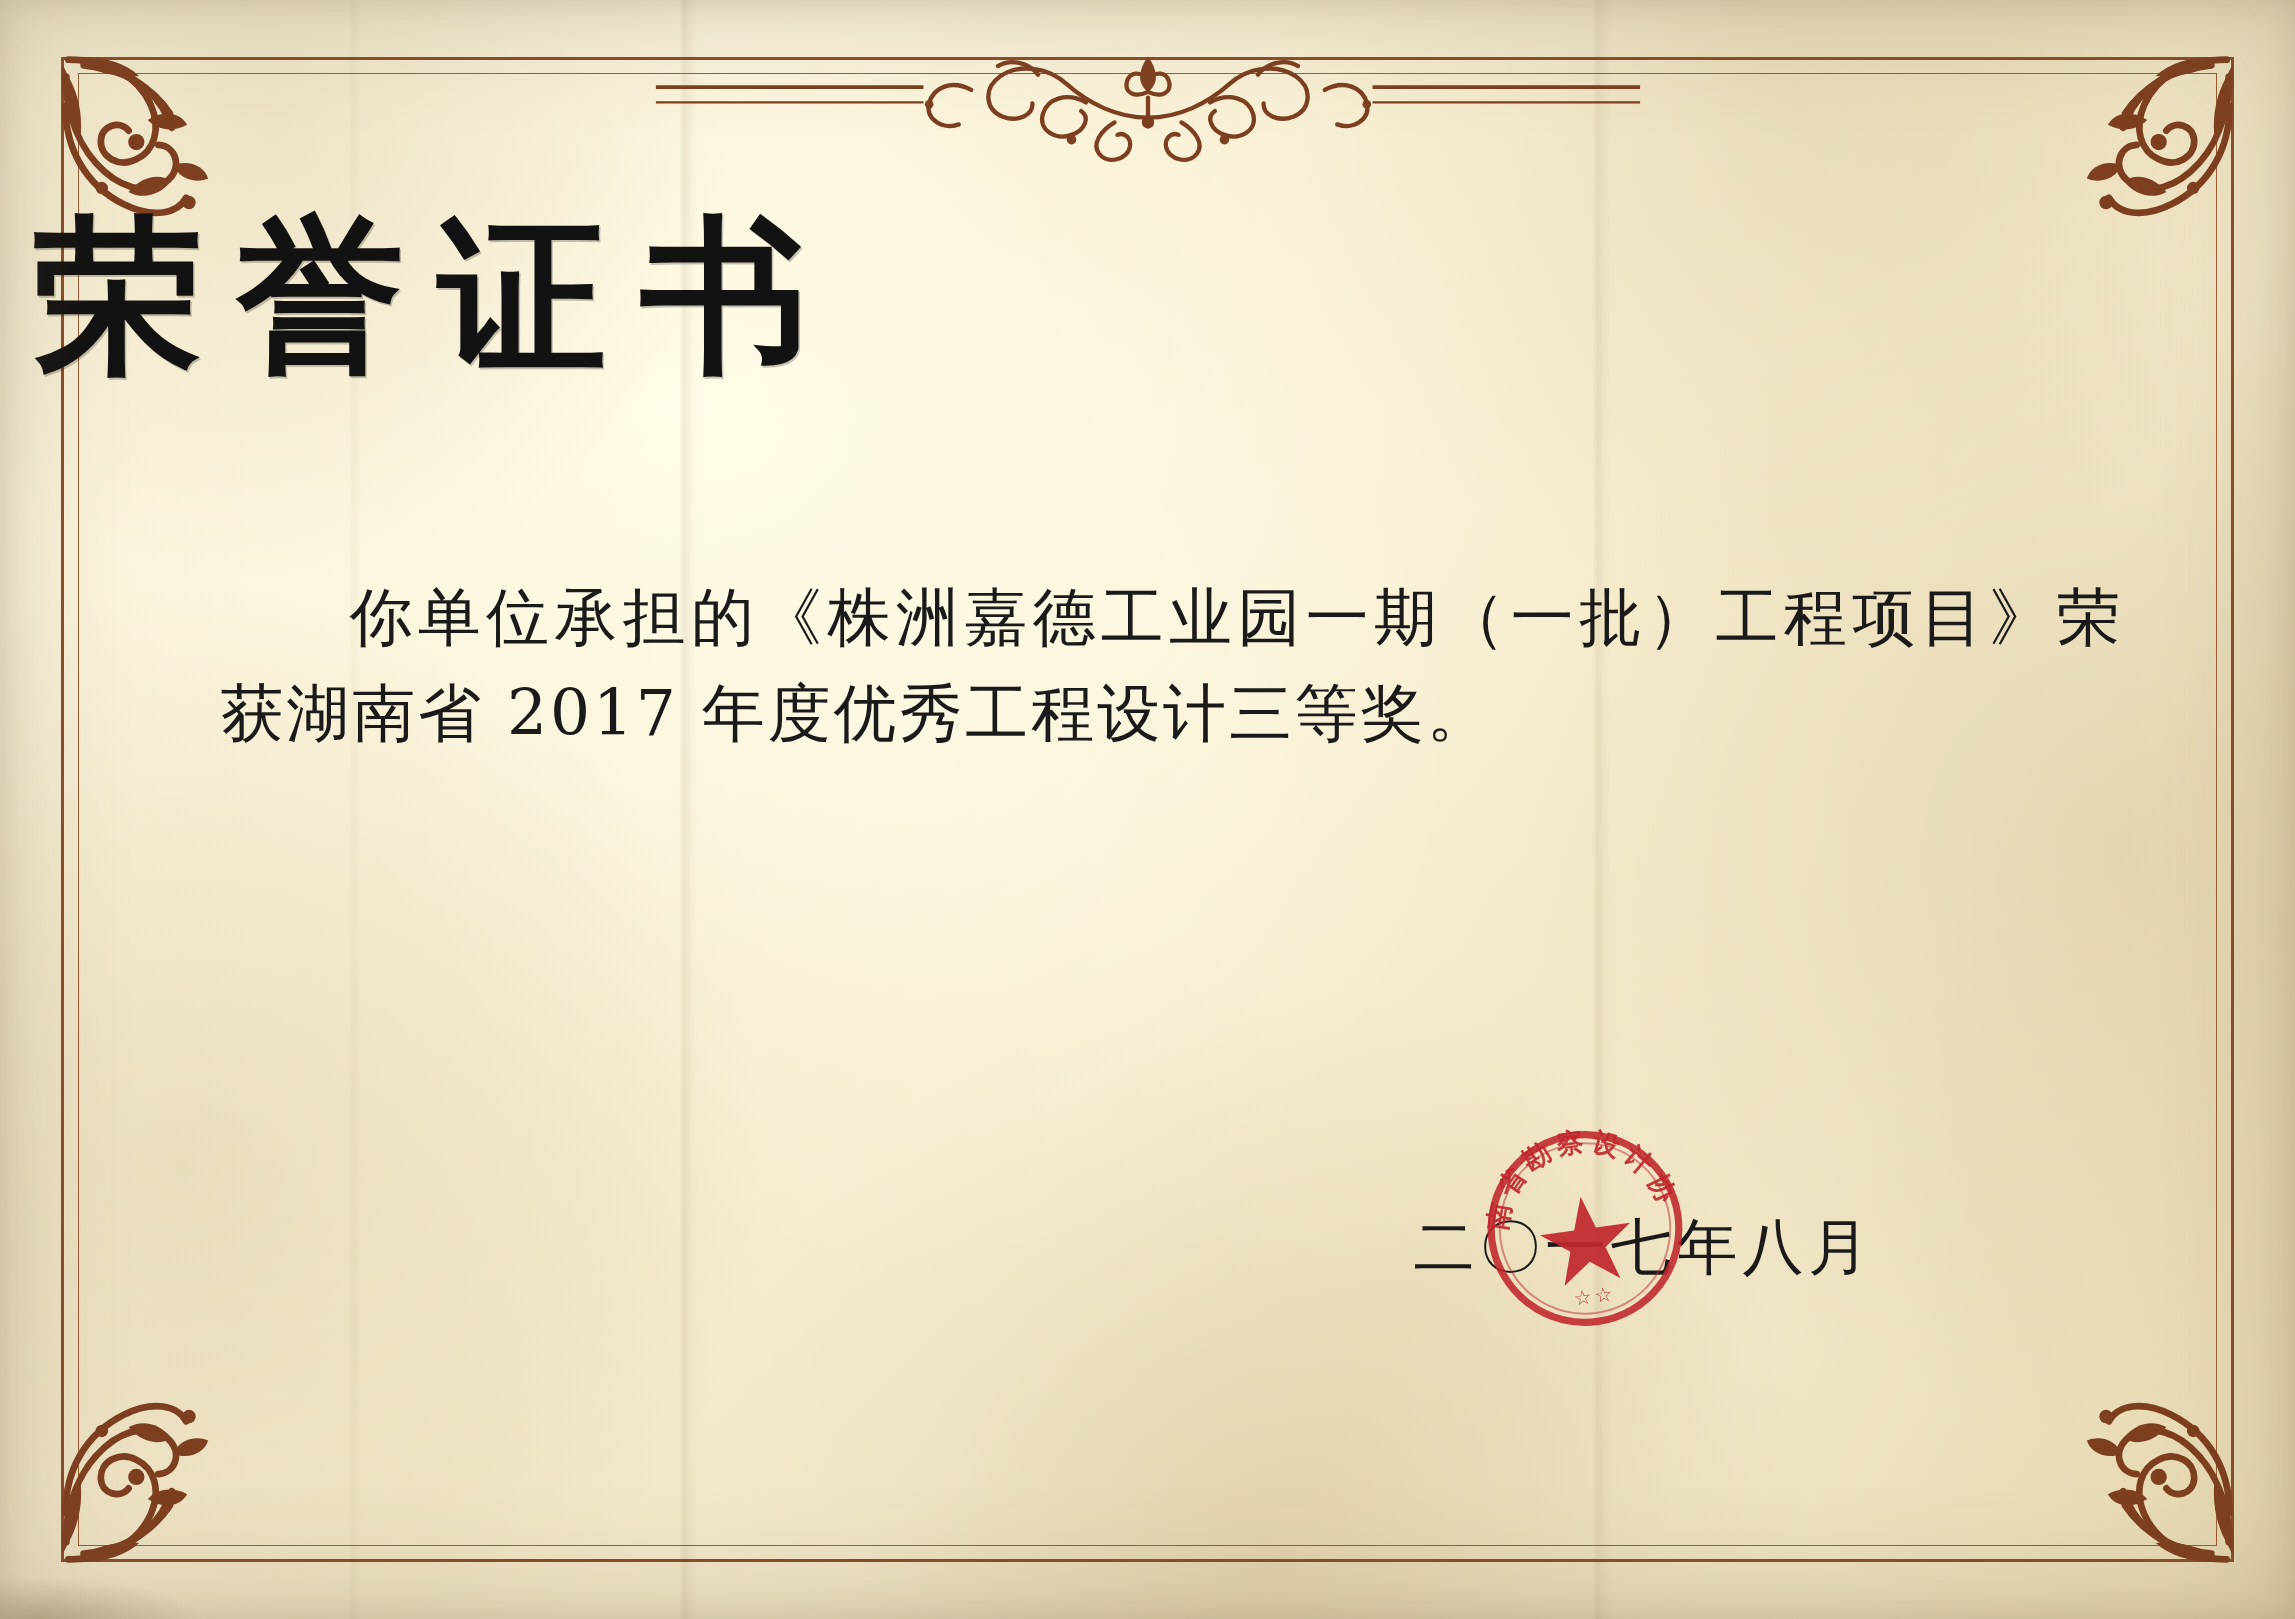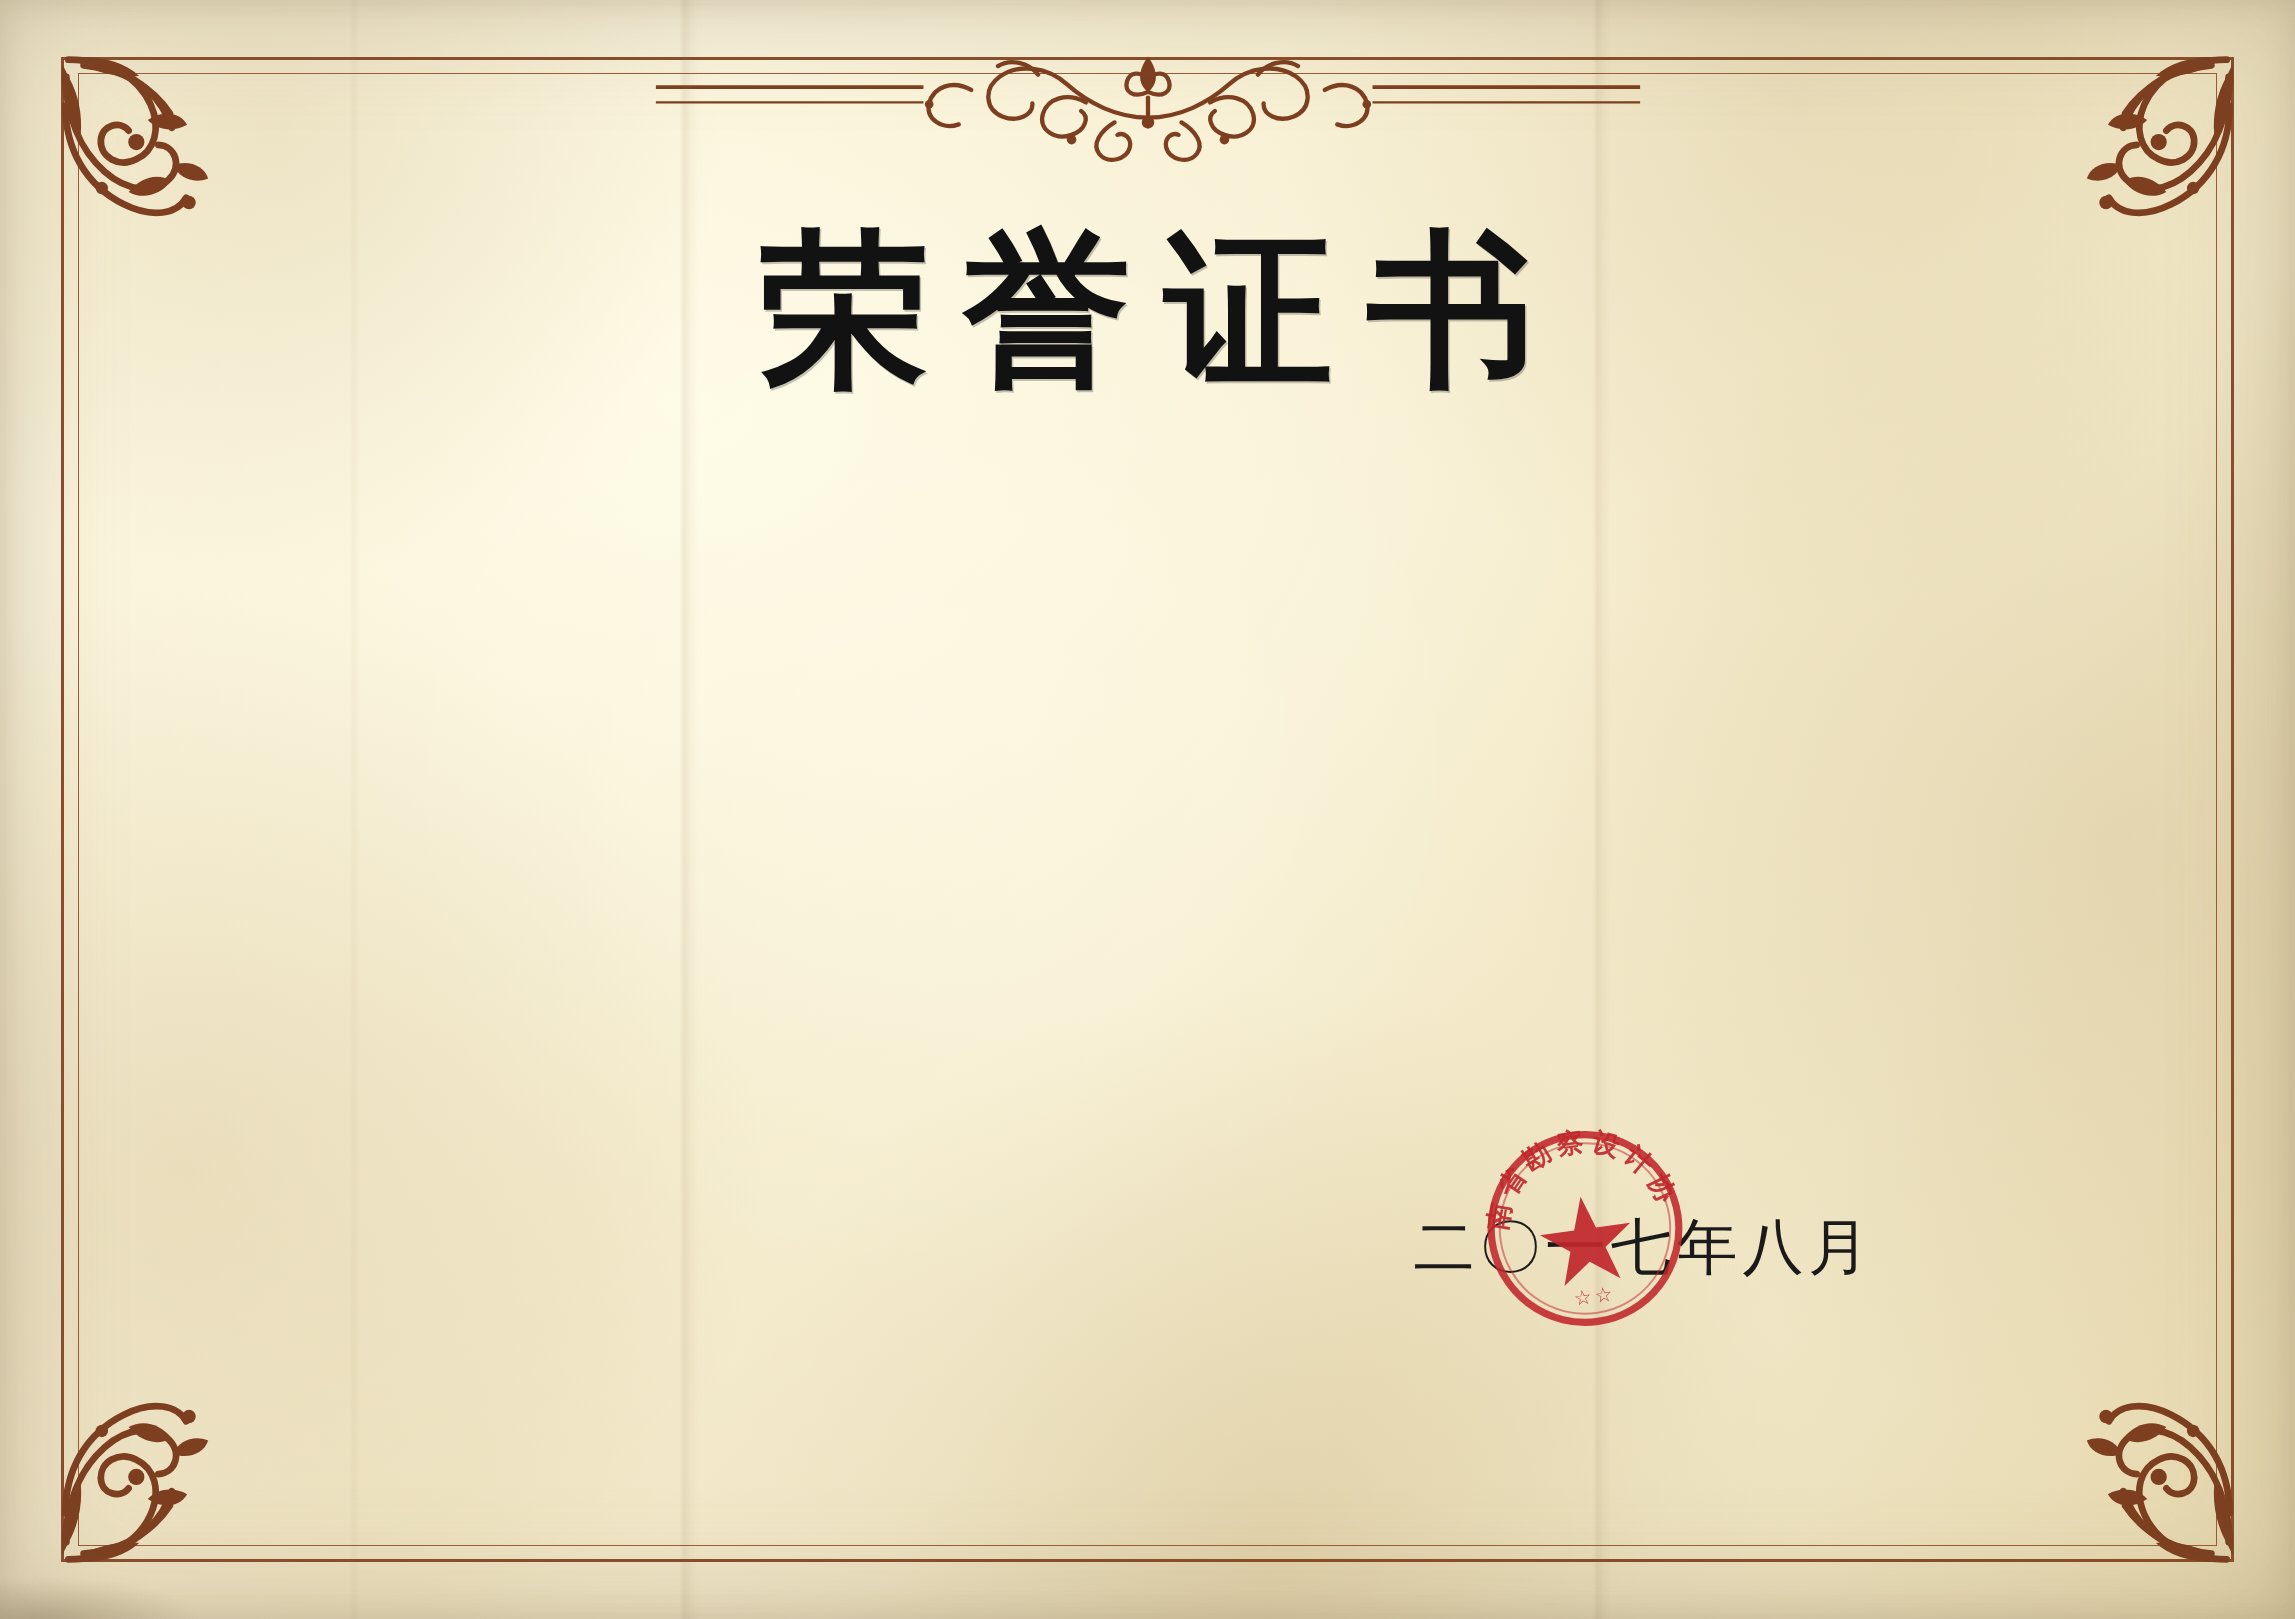--- a/index.html
+++ b/index.html
@@ -80,22 +80,22 @@
     color: #7d3f20;
     pointer-events: none;
   }
   .top-flourish svg { width: 100%; height: 100%; display: block; }
 
   
   .title {
     position: absolute;
     left: 0;
     right: 0;
-    top: 225px;
-    text-align: center;
+    top: 211px;
+    text-align: left;
     font-family: "DejaVu Serif", "Liberation Serif", serif;
     font-weight: 700;
     font-size: 168px;
     letter-spacing: 34px;
     text-indent: 34px;
     color: #121212;
     line-height: 1;
     white-space: nowrap;
     text-shadow: 1.4px 1.9px 0 rgba(0,0,0,0.22);
   }
@@ -288,20 +288,21 @@
         <circle cx="176" cy="196" r="17"></circle>
         <circle cx="286" cy="322" r="14"></circle>
         <circle cx="104" cy="292" r="13"></circle>
       </g>
     </svg>
   </div>
 
   <div class="title">荣誉证书</div>
 
   <div class="body-block">
+    <p class="para">你单位承担的《株洲嘉德工业园一期（一批）工程项目》荣获湖南省 2017 年度优秀工程设计三等奖。</p>
   </div>
 
   <div class="date-line">二〇一七年八月</div>
 
   <div class="seal">
     <svg viewBox="0 0 480 470" xmlns="http://www.w3.org/2000/svg">
       <g transform="rotate(-8 240 235)">
         <circle cx="240" cy="235" r="196" fill="none" stroke="#c0262b" stroke-width="15" opacity="0.88"></circle>
         <circle cx="240" cy="235" r="178" fill="none" stroke="#c0262b" stroke-width="4" opacity="0.5"></circle>
         <path id="sealArc" d="M 78 235 A 162 162 0 0 1 402 235" fill="none"></path>

